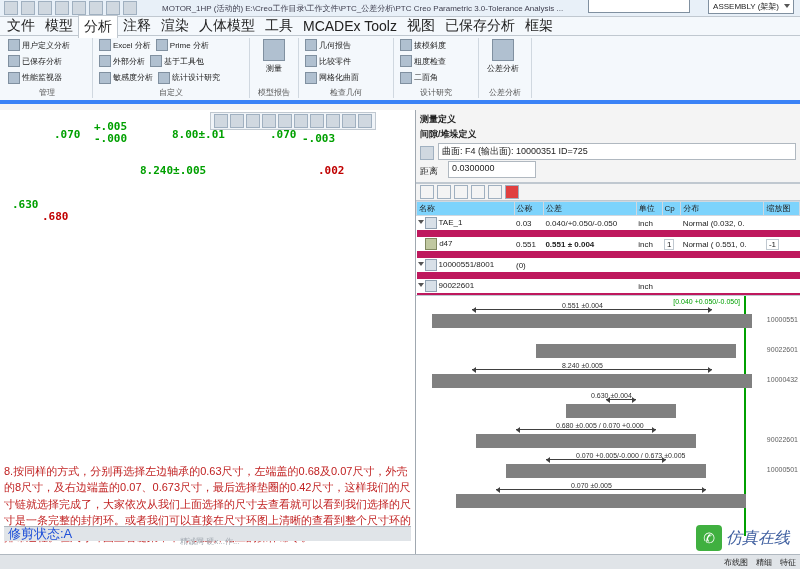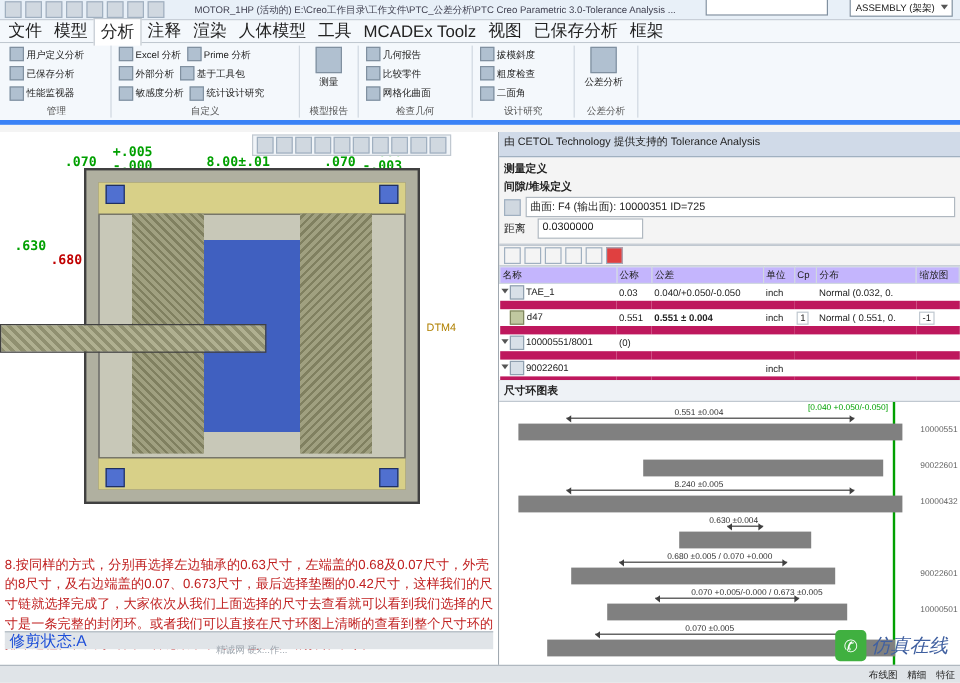--- a/index.html
+++ b/index.html
@@ -33,33 +33,33 @@
 .cad .hatch2{position:absolute;top:38px;right:40px;width:60px;height:200px;background:repeating-linear-gradient(-45deg,#808060,#808060 2px,#a0a080 2px,#a0a080 5px)}
 .cad .shaft{position:absolute;top:130px;left:-70px;width:220px;height:22px;background:repeating-linear-gradient(45deg,#909070,#909070 3px,#b0b090 3px,#b0b090 6px);border:1px solid #404040}
 .cad .dtm{position:absolute;top:128px;right:-30px;font-size:9px;color:#b08000}
 .cad .bearing{position:absolute;width:14px;height:14px;background:#5070d0;border:1px solid #203060}
 .instr{position:absolute;bottom:10px;left:4px;right:4px;font-size:11px;line-height:1.5;color:#c02020}
 .instr .status{color:#1d4ed8;font-size:13px;margin-bottom:4px}
 .ta-panel{width:384px;background:#f4f4f4;border-left:1px solid #a0a8b0;display:flex;flex-direction:column;font-size:9px}
 .ta-title{height:16px;background:#d0dae8;border-bottom:1px solid #a0b0c0;padding:2px 4px;font-size:9px}
 .ta-def{padding:3px 4px;border-bottom:1px solid #c0c8d0}
 .ta-def .hdr{font-weight:bold;margin-bottom:2px}
-.ta-def .row{display:flex;align-items:center;gap:4px;margin:1px 0}
+.ta-def .row{display:flex;align-items:flex-end;gap:4px;margin:1px 0}
 .ta-def .lic{width:12px;height:12px;background:#d0d8e0;border:1px solid #a0b0c0}
 .ta-def .field{flex:1;background:#fff;border:1px solid #b0b8c0;padding:1px 3px;height:13px}
 .ta-goal{position:absolute;right:6px;top:128px;width:170px;background:#f4f4f4;font-size:9px}
 .ta-goal .row{display:flex;align-items:center;gap:3px;margin:1px 0}
 .ta-goal .lab{width:24px}
 .ta-goal .field{background:#fff;border:1px solid #b0b8c0;padding:1px 3px;height:13px}
 .ta-tb{height:16px;border-top:1px solid #c0c8d0;border-bottom:1px solid #c0c8d0;display:flex;align-items:center;gap:3px;padding:0 4px}
 .ta-tb .tb{width:12px;height:12px;border:1px solid #a0b0c0}
 .ta-tb .tb.red{background:#e04040}
 .ta-grid{flex:0 0 94px;overflow:auto;background:#fff;border-bottom:1px solid #c0c8d0}
 .ta-grid table{width:100%;border-collapse:collapse;font-size:8px}
-.ta-grid th{background:#c4b5fd;border:1px solid #d0d8e0;padding:1px 2px;text-align:left;font-weight:normal}
+.ta-grid th{background:#7dd3fc;border:1px solid #d0d8e0;padding:1px 2px;text-align:left;font-weight:normal}
 .ta-grid td{border-bottom:7px solid #be185d;padding:1px 2px;white-space:nowrap}
 .ta-grid .tri{display:inline-block;width:0;height:0;border-left:4px solid #555;border-top:3px solid transparent;border-bottom:3px solid transparent;margin-right:2px;transform:rotate(90deg)}
 .ta-grid .dic{display:inline-block;width:10px;height:10px;background:#c0c8a0;border:1px solid #808860;vertical-align:middle;margin-right:2px}
 .ta-grid .mdl{display:inline-block;width:10px;height:10px;background:#d8e0e8;border:1px solid #90a0b0;vertical-align:middle;margin-right:2px}
 .ta-grid .val{background:#fff;border:1px solid #c0c8d0;padding:0 2px}
 .ta-grid .bold{font-weight:bold}
 .loop-title{padding:2px 4px;font-weight:bold;background:#eef2f6;border-bottom:1px solid #c0c8d0}
 .loop{flex:1;background:#fff;position:relative;overflow:hidden}
 .loop .bar{position:absolute;height:14px;background:#808080}
 .loop .lab{position:absolute;font-size:7px;color:#303030;white-space:nowrap}
@@ -232,44 +232,28 @@
       <div class="dims" style="top:18px;left:172px">8.00±.01</div>
       <div class="dims" style="top:18px;left:270px">.070</div>
       <div class="dims" style="top:10px;left:302px">+.000</div>
       <div class="dims" style="top:22px;left:302px">-.003</div>
       <div class="dims" style="top:88px;left:12px">.630</div>
       <div class="dims red" style="top:100px;left:42px">.680</div>
       <div class="dims" style="top:54px;left:140px">8.240±.005</div>
       <div class="dims" style="top:54px;left:270px"></div>
       <div class="dims red" style="top:54px;left:318px">.002</div>
 
-      <div class="cad">
-        <div class="outer"></div>
-        <div class="inner1"></div>
-        <div class="topband"></div>
-        <div class="botband"></div>
-        <div class="hatch1"></div>
-        <div class="hatch2"></div>
-        <div class="core"></div>
-        <div class="shaft"></div>
-        <div class="bearing" style="top:14px;left:18px"></div>
-        <div class="bearing" style="top:14px;right:18px"></div>
-        <div class="bearing" style="bottom:14px;left:18px"></div>
-        <div class="bearing" style="bottom:14px;right:18px"></div>
-        <div class="dtm">DTM4</div>
-      </div>
 
       <div class="instr">
         <div class="status">修剪状态:A</div>
         <div>8.按同样的方式，分别再选择左边轴承的0.63尺寸，左端盖的0.68及0.07尺寸，外壳的8尺寸，及右边端盖的0.07、0.673尺寸，最后选择垫圈的0.42尺寸，这样我们的尺寸链就选择完成了，大家依次从我们上面选择的尺寸去查看就可以看到我们选择的尺寸是一条完整的封闭环。或者我们可以直接在尺寸环图上清晰的查看到整个尺寸环的排布过程。在尺寸环图上右键菜单中可以选择相应的操作命令。</div>
       </div>
     </div>
 
     <div class="ta-panel">
-      <div class="ta-title">由 CETOL Technology 提供支持的 Tolerance Analysis</div>
 
       <div class="ta-def" style="position:relative">
         <div class="hdr">测量定义</div>
         <div class="hdr">间隙/堆垛定义</div>
         <div class="row">
           <span class="lic"></span>
           <span class="field">曲面: F4 (输出面): 10000351 ID=725</span>
         </div>
         <div class="row">
           <span style="width:24px">距离</span>
@@ -343,21 +327,20 @@
                 <td class="bold">8.240 ± 0.005</td>
                 <td>inch</td>
                 <td><span class="val">1</span></td>
                 <td>Normal ( 8.24, 0.</td>
                 <td><span class="val">-1</span></td>
               </tr>
             </tbody>
         </table>
       </div>
 
-      <div class="loop-title">尺寸环图表</div>
       <div class="loop">
         <div class="lab" style="top:2px;right:60px;color:#00a000">[0.040 +0.050/-0.050]</div>
         <div class="green" style="top:0;right:54px;height:240px"></div>
         <div id="loop-bars">
             <div class="bar" style="top: 18px; left: 16px; width: 320px;"></div>
             <div class="arrow" style="top: 13px; left: 56px; width: 240px;"></div>
             <div class="lab" style="top: 6px; left: 146px;">0.551 ±0.004</div>
             <div class="rlab" style="top: 20px;">10000551</div>
             <div class="bar" style="top: 48px; left: 120px; width: 200px;"></div>
             <div class="rlab" style="top: 50px;">90022601</div>

